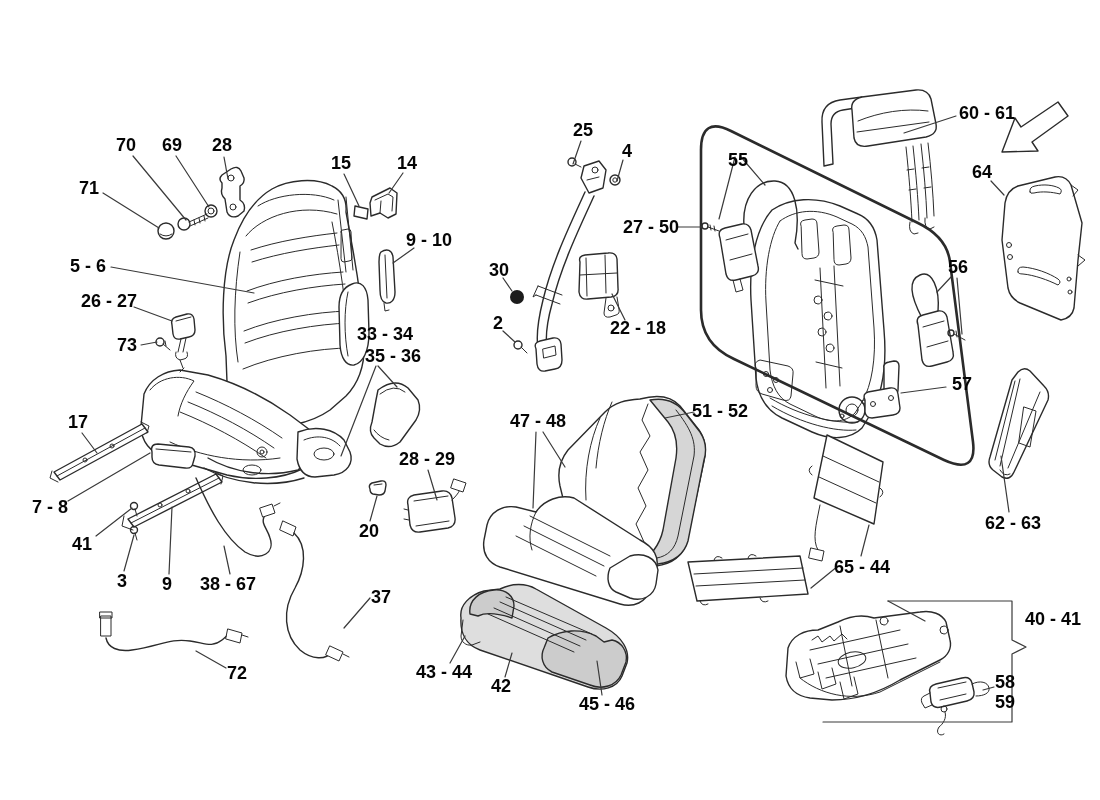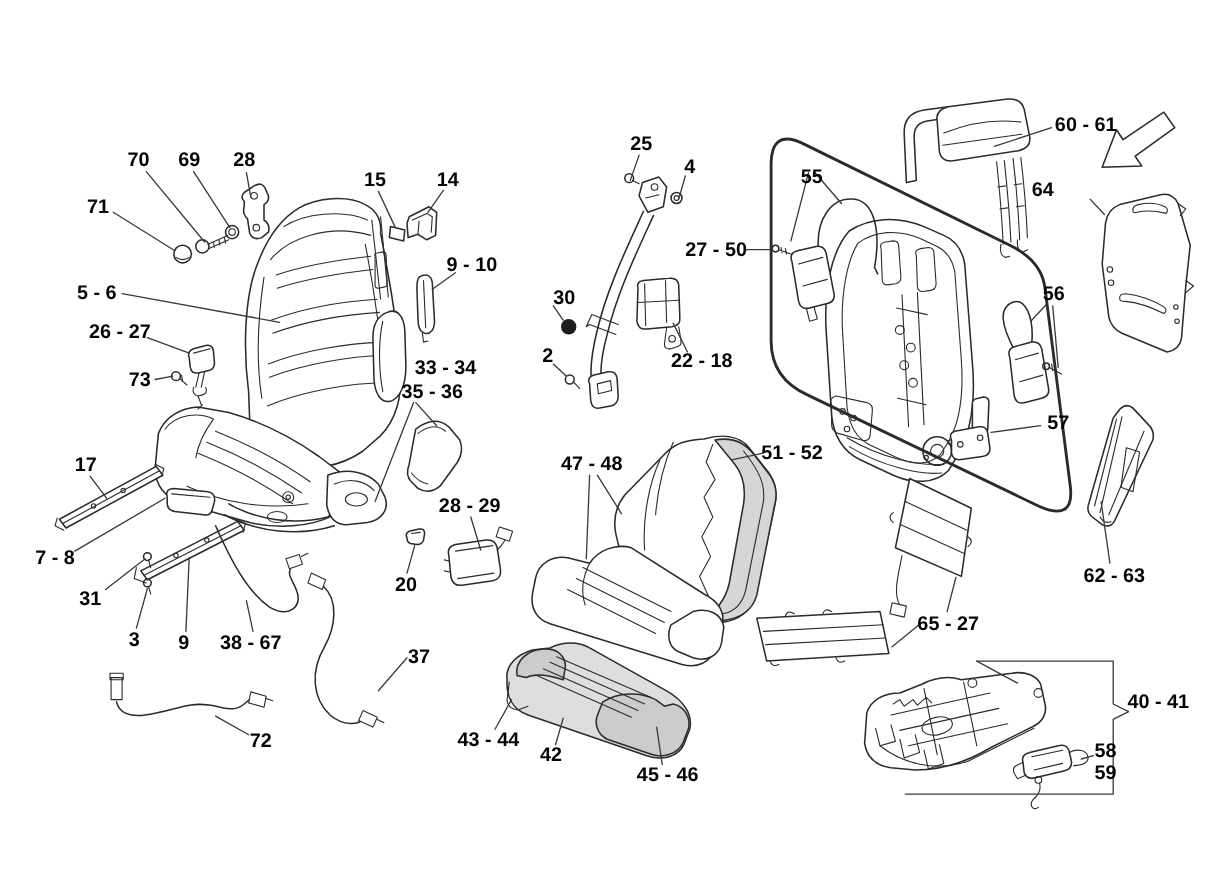--- a/index.html
+++ b/index.html
@@ -352,46 +352,46 @@
   <div class="plabel" style="left:126px;top:145px">70</div>
   <div class="plabel" style="left:172px;top:145px">69</div>
   <div class="plabel" style="left:222px;top:145px">28</div>
   <div class="plabel" style="left:89px;top:188px">71</div>
   <div class="plabel" style="left:341px;top:163px">15</div>
   <div class="plabel" style="left:407px;top:163px">14</div>
   <div class="plabel" style="left:429px;top:240px">9 - 10</div>
   <div class="plabel" style="left:88px;top:266px">5 - 6</div>
   <div class="plabel" style="left:109px;top:301px">26 - 27</div>
   <div class="plabel" style="left:127px;top:345px">73</div>
-  <div class="plabel" style="left:405px;top:334px">33 - 34</div>
+  <div class="plabel" style="left:385px;top:334px">33 - 34</div>
   <div class="plabel" style="left:393px;top:356px">35 - 36</div>
   <div class="plabel" style="left:78px;top:422px">17</div>
   <div class="plabel" style="left:50px;top:507px">7 - 8</div>
-  <div class="plabel" style="left:82px;top:544px">31</div>
+  <div class="plabel" style="left:82px;top:544px">41</div>
   <div class="plabel" style="left:122px;top:581px">3</div>
   <div class="plabel" style="left:167px;top:584px">9</div>
   <div class="plabel" style="left:228px;top:584px">38 - 67</div>
   <div class="plabel" style="left:369px;top:531px">20</div>
   <div class="plabel" style="left:427px;top:459px">28 - 29</div>
   <div class="plabel" style="left:381px;top:597px">37</div>
   <div class="plabel" style="left:237px;top:673px">72</div>
   <div class="plabel" style="left:583px;top:130px">25</div>
   <div class="plabel" style="left:627px;top:151px">4</div>
-  <div class="plabel" style="left:513px;top:270px">30</div>
+  <div class="plabel" style="left:499px;top:270px">30</div>
   <div class="plabel" style="left:498px;top:323px">2</div>
   <div class="plabel" style="left:638px;top:328px">22 - 18</div>
   <div class="plabel" style="left:651px;top:227px">27 - 50</div>
   <div class="plabel" style="left:738px;top:160px">55</div>
   <div class="plabel" style="left:987px;top:113px">60 - 61</div>
-  <div class="plabel" style="left:948px;top:172px">64</div>
+  <div class="plabel" style="left:982px;top:172px">64</div>
   <div class="plabel" style="left:958px;top:267px">56</div>
   <div class="plabel" style="left:962px;top:384px">57</div>
   <div class="plabel" style="left:538px;top:421px">47 - 48</div>
   <div class="plabel" style="left:720px;top:411px">51 - 52</div>
   <div class="plabel" style="left:444px;top:672px">43 - 44</div>
   <div class="plabel" style="left:501px;top:686px">42</div>
   <div class="plabel" style="left:607px;top:704px">45 - 46</div>
-  <div class="plabel" style="left:862px;top:567px">65 - 27</div>
+  <div class="plabel" style="left:862px;top:567px">65 - 44</div>
   <div class="plabel" style="left:1013px;top:523px">62 - 63</div>
-  <div class="plabel" style="left:1053px;top:638px">40 - 41</div>
+  <div class="plabel" style="left:1053px;top:619px">40 - 41</div>
   <div class="plabel" style="left:1005px;top:682px">58</div>
   <div class="plabel" style="left:1005px;top:702px">59</div>
 </div>
 
 </body></html>

